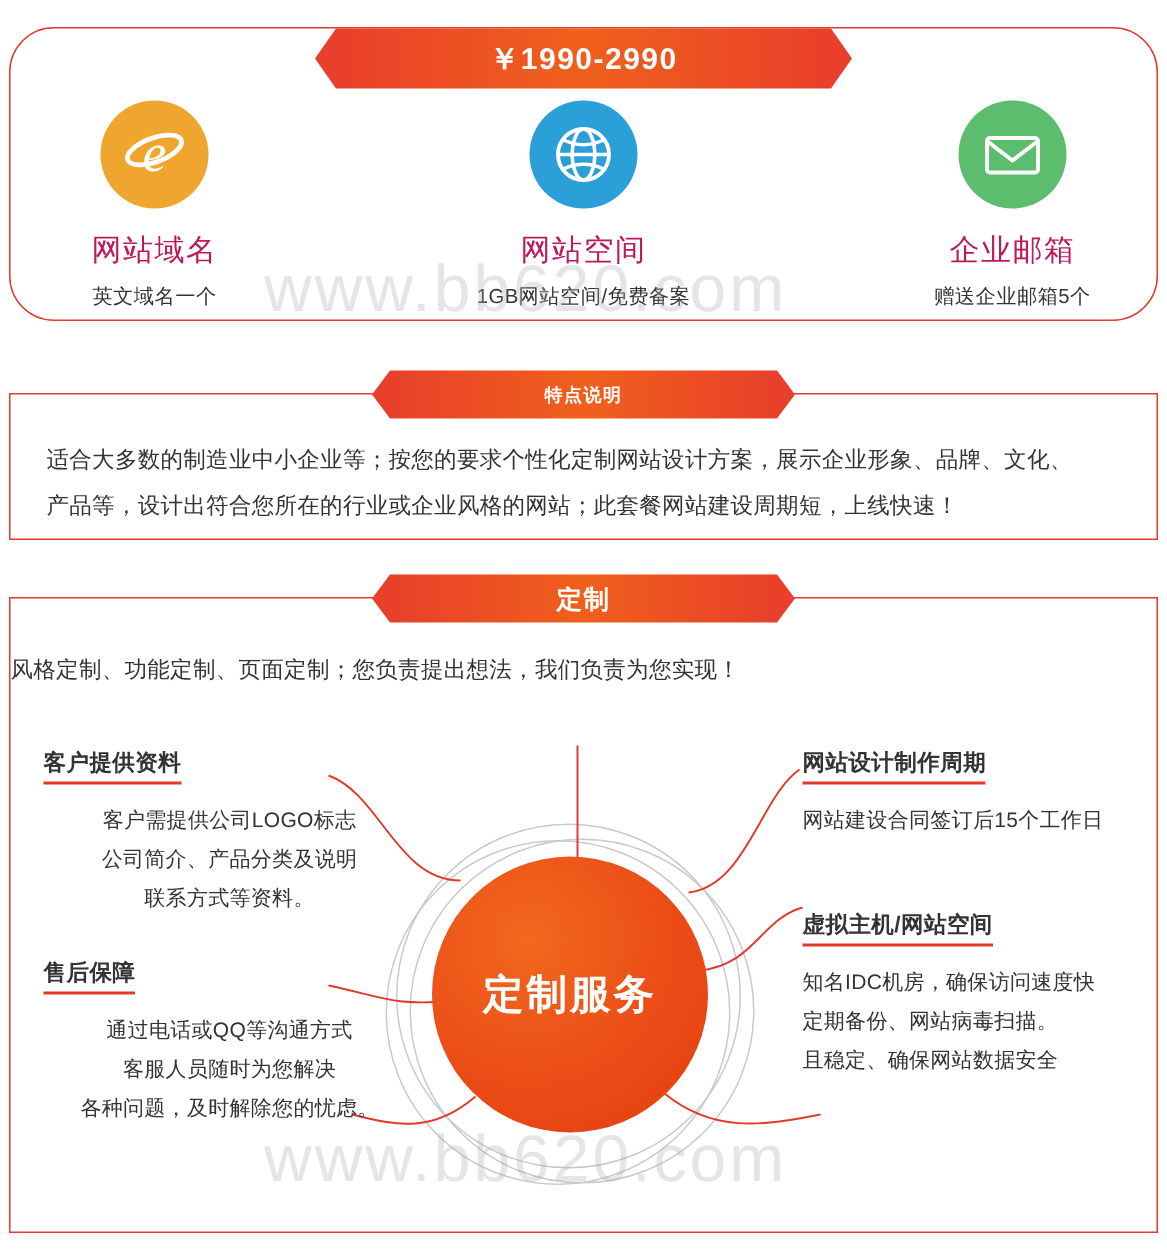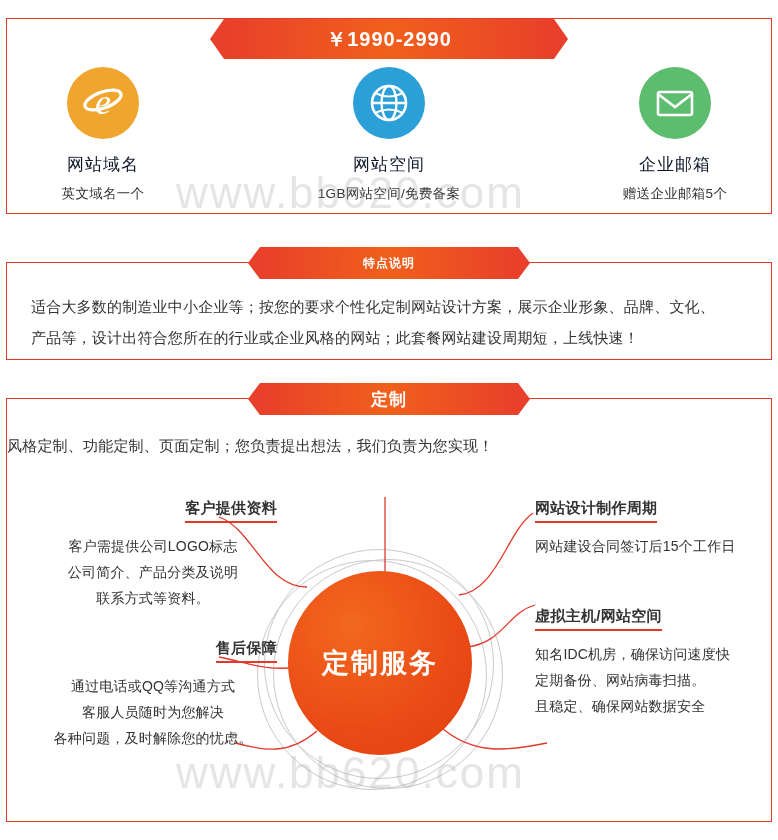--- a/index.html
+++ b/index.html
@@ -38,21 +38,21 @@
   }
   .ribbon::before, .ribbon::after {
     content: "";
     position: absolute;
     top: 0;
     width: 0; height: 0;
     border-style: solid;
   }
 
   
-  #sec-price { left: 6px; top: 18px; width: 766px; height: 196px; }
+  #sec-price { left: 6px; top: 18px; width: 766px; height: 196px; border-radius: 30px; }
   #price-ribbon {
     top: 0px;
     width: 330px;
     height: 40px;
     font-size: 20px;
   }
   #price-ribbon::before {
     left: -14px;
     border-width: 20px 14px 20px 0;
     border-color: transparent #e8402a transparent transparent;
@@ -83,22 +83,22 @@
     border-radius: 50%;
     display: flex;
     align-items: center;
     justify-content: center;
     margin-bottom: 14px;
   }
   .c-orange { background: #f0a52e; }
   .c-blue   { background: #2b9fd8; }
   .c-green  { background: #5dbd6e; }
   .feat-title {
-    font-size: 17px;
-    color: #0f172a;
+    font-size: 20px;
+    color: #be185d;
     margin-bottom: 9px;
     letter-spacing: 1px;
   }
   .feat-sub {
     font-size: 13.5px;
     color: #333;
     letter-spacing: .3px;
   }
 
   
@@ -210,21 +210,21 @@
     line-height: 26px;
     letter-spacing: .2px;
   }
   .blk.right .bt, .blk.right .bl { text-align: left; }
   .blk.left { text-align: center; }
 
   #blk-material { left: 22px;  top: 100px; width: 248px; }
   #blk-aftersale{ left: 22px;  top: 240px; width: 248px; }
   #blk-period   { left: 528px; top: 100px; width: 238px; }
   #blk-host     { left: 528px; top: 208px; width: 238px; }
-  #blk-material .bt, #blk-aftersale .bt { text-align: right; }
+  #blk-material .bt, #blk-aftersale .bt { text-align: left; }
 
   .uline {
     display: inline-block;
     border-bottom: 2px solid #e2392a;
     padding-bottom: 3px;
   }
 
   
   .watermark {
     position: absolute;

